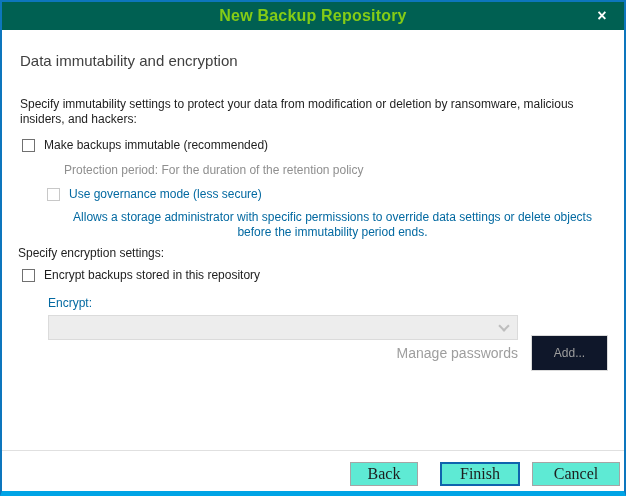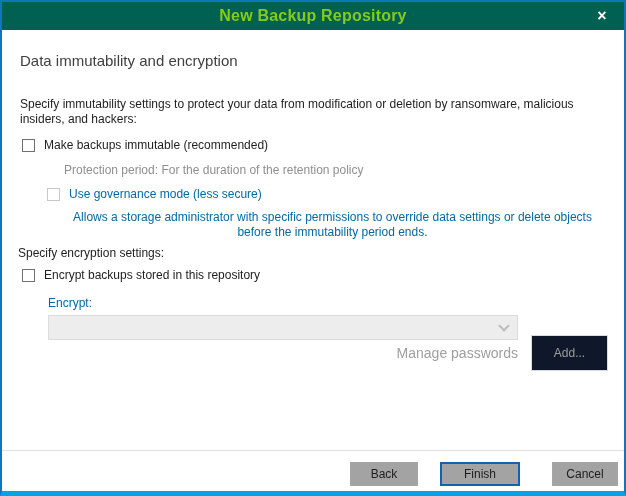--- a/index.html
+++ b/index.html
@@ -84,27 +84,27 @@
     text-align: right; font-size: 14px; color: #9e9e9e;
   }
 
   .footer-sep {
     position: absolute; left: 0; right: 0; top: 448px;
     border-top: 1px solid #e0e0e0;
   }
 
   .btn {
     position: absolute; top: 460px; height: 24px;
-    background: #a3a3a3; border: 1px solid #a5a5a5;
-    font-size: 12px; color: #1e1e1e; text-align: center;
-    font-family: Liberation Sans, sans-serif; cursor: pointer;
+    background: #5eead4; border: 1px solid #a5a5a5;
+    font-size: 16px; color: #1e1e1e; text-align: center;
+    font-family: Liberation Serif, serif; cursor: pointer;
   }
   .btn-back { left: 348px; width: 68px; }
   .btn-finish { left: 438px; width: 80px; border: 2px solid #0f64ad; }
-  .btn-cancel { left: 550px; width: 66px; text-align: center; }
+  .btn-cancel { left: 530px; width: 88px; text-align: center; }
 </style>
 </head>
 <body>
 
 <div class="window">
 
   <div class="titlebar">
     <span class="titlebar-title">New Backup Repository</span>
     <button class="close-btn">×</button>
   </div>

